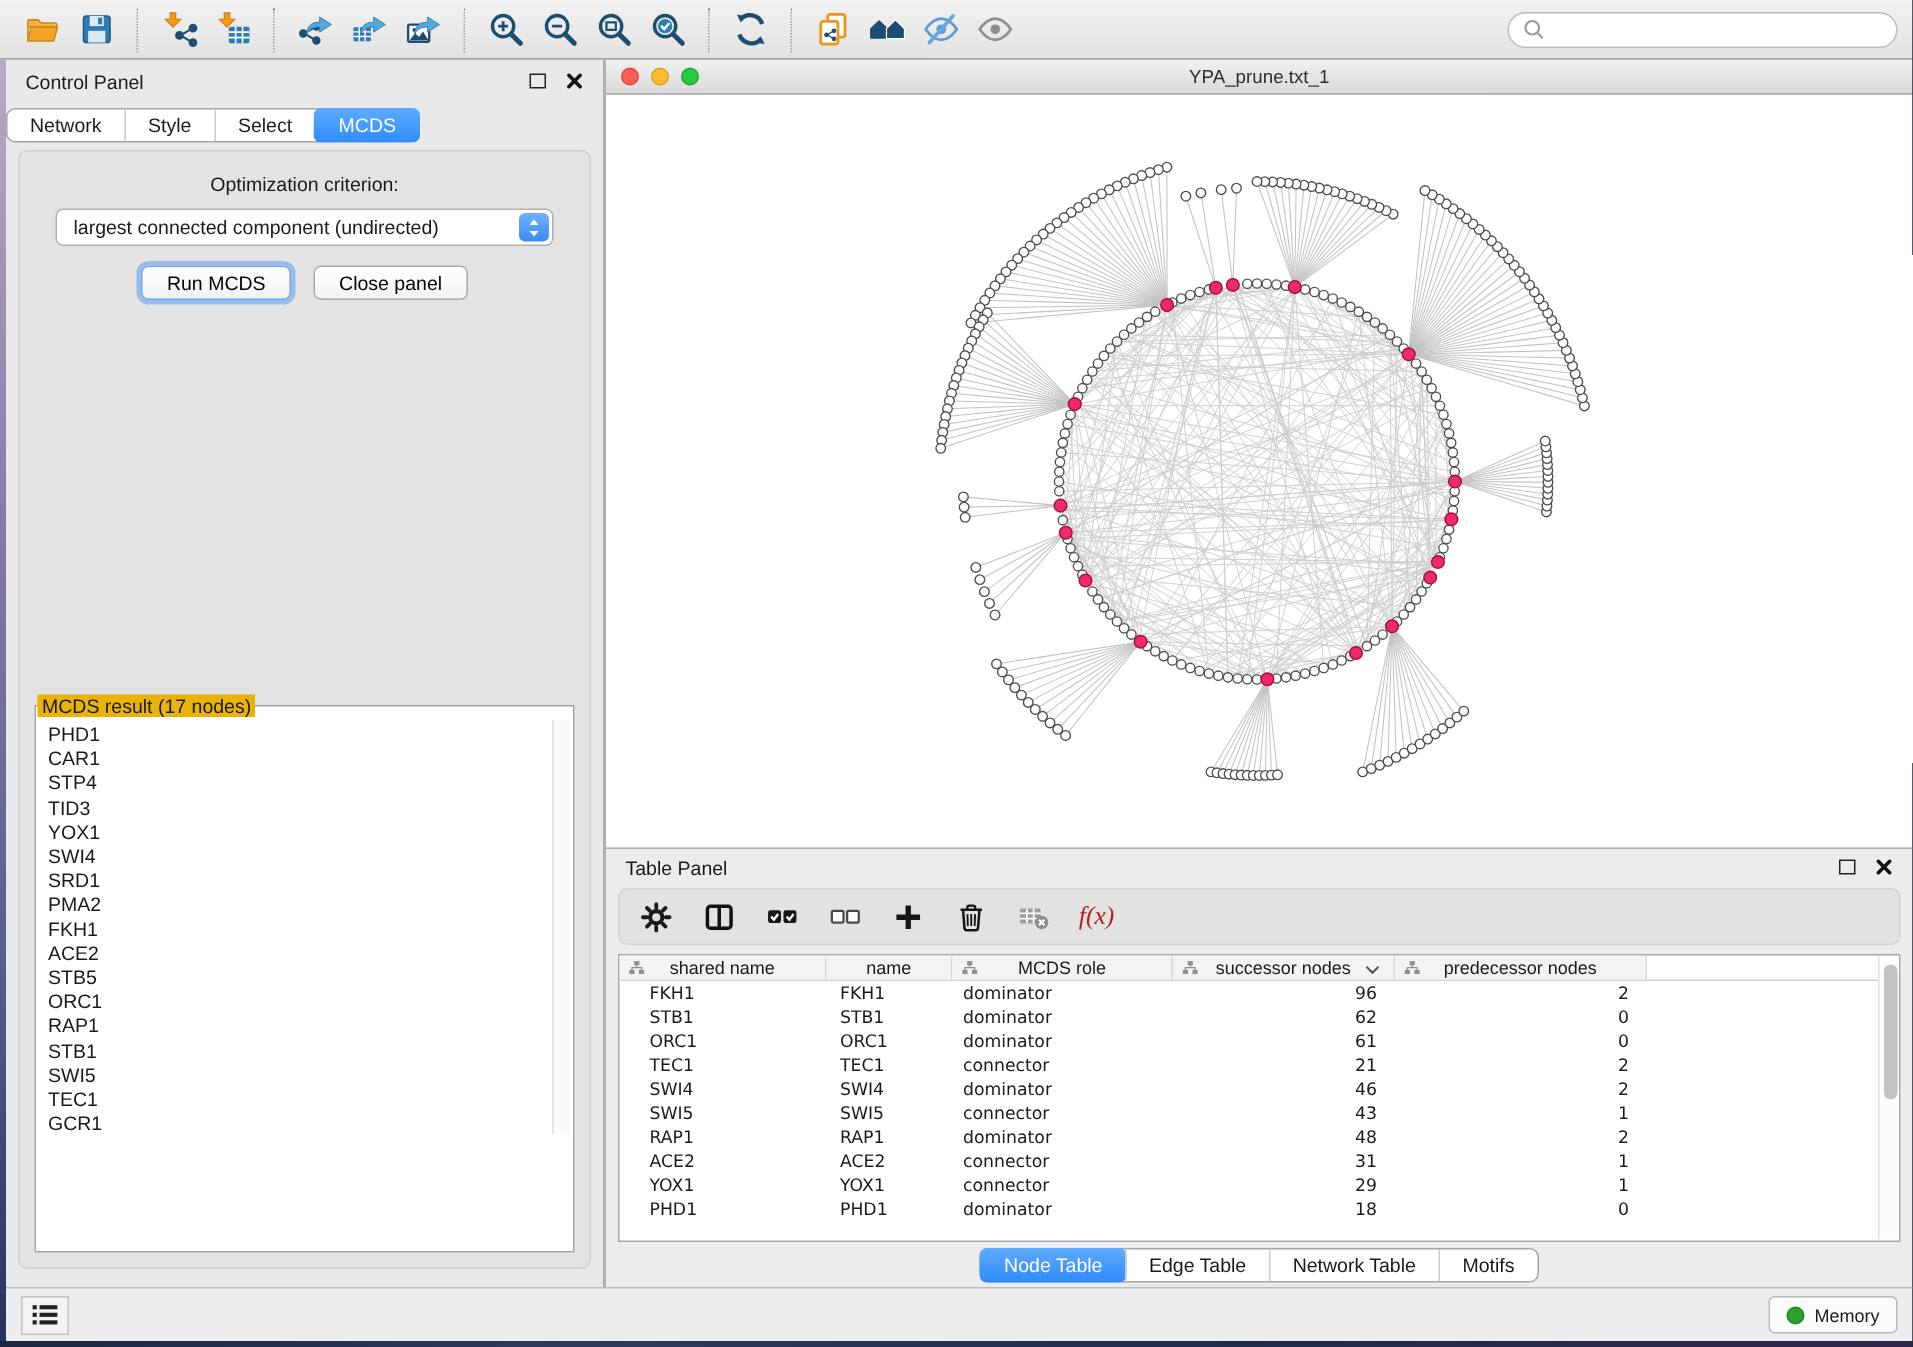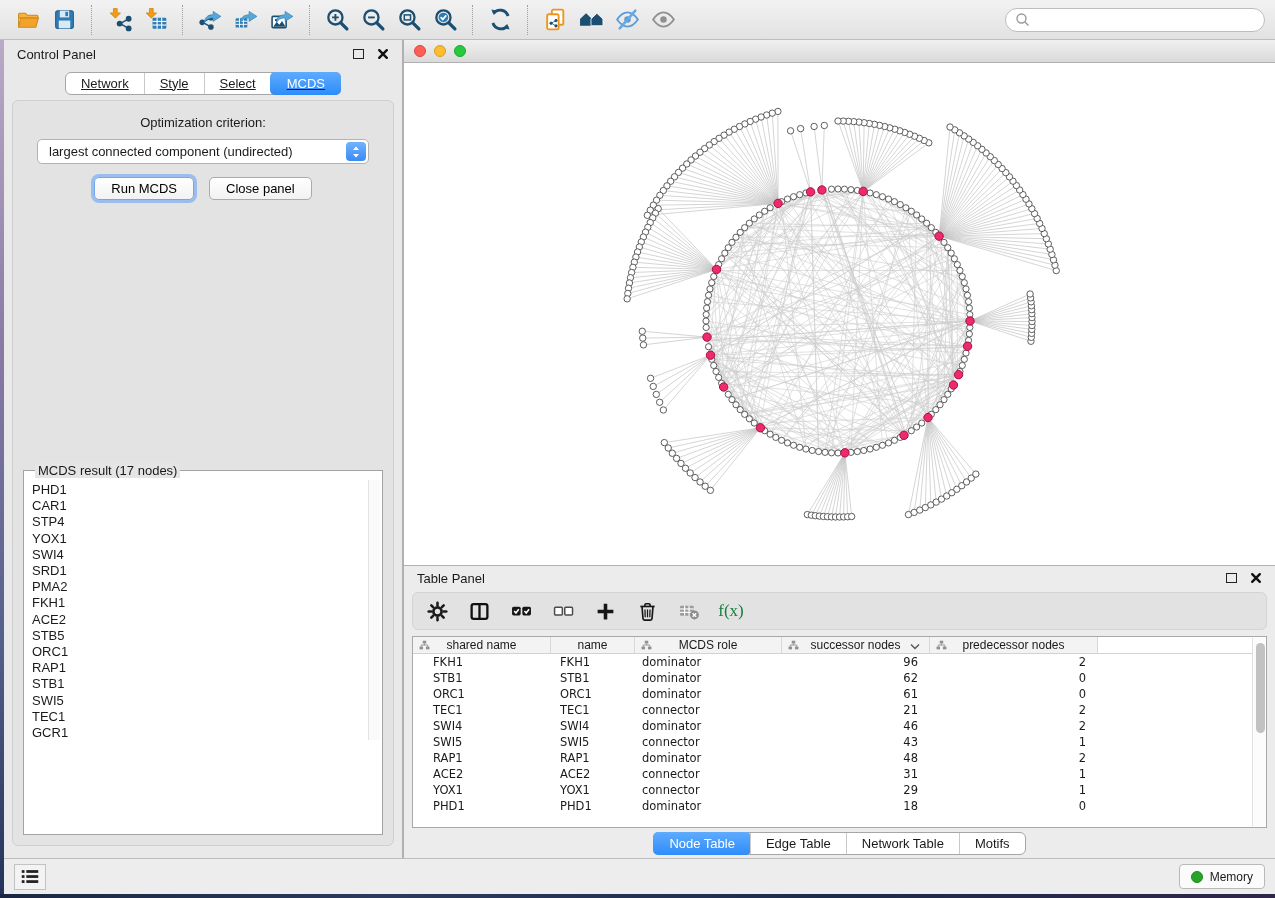--- a/index.html
+++ b/index.html
@@ -27,21 +27,21 @@
   .content { flex:1; display:flex; min-height:0; }
   .bottomstrip { height:4px; flex:0 0 4px;
     background:linear-gradient(90deg,#1b2742,#2b3a5e 30%,#1e2c4c 65%,#30254a); }
 
   
   .control-panel { width:400px; flex:0 0 400px; background:#e9e9e9;
     border-right:2px solid #b0b0b0; display:flex; flex-direction:column; }
   .cp-head { height:28px; flex:0 0 28px; display:flex; align-items:center; padding:0 13px; font-size:13px; }
   .panel-head-btns { margin-left:auto; display:flex; align-items:center; gap:13px; }
   .float-btn { width:11px; height:10px; border:1.5px solid #222; background:transparent; }
-  .tabbar { height:30px; flex:0 0 30px; display:flex; justify-content:center; align-items:center;text-decoration:underline; }
+  .tabbar { height:30px; flex:0 0 30px; display:flex; justify-content:flex-start; align-items:center; }
   .seg { display:flex; background:#fff; border:1px solid #a6a6a6; border-radius:6px; }
   .seg .tab { padding:3px 15px; font-size:13px; border-left:1px solid #c9c9c9; cursor:default; }
   .seg .tab:first-child { border-left:none; }
   .seg .tab.active { background:linear-gradient(#5fabfd,#2e8cfa); color:#fff;
     border-radius:5px; margin:-1px; border-left-color:transparent; padding:4px 16px; }
   .card { margin:2px 8px 12px; flex:1; background:#e3e3e3; border:1px solid #cfcfcf;
     border-radius:6px; display:flex; flex-direction:column; align-items:center;
     padding:14px 10px 10px; min-height:0; }
   .opt-label { font-size:13px; }
   .select { margin-top:9px; width:332px; height:25px; background:#fff;
@@ -49,21 +49,21 @@
     display:flex; align-items:center; padding-left:11px; font-size:13px; }
   .stepper { position:absolute; right:2px; top:2px; bottom:2px; width:20px;
     border-radius:4px; background:linear-gradient(#71b2fc,#3a8bf7);
     display:flex; align-items:center; justify-content:center; }
   .btn-row { margin-top:13px; display:flex; gap:15px; }
   .btn { background:linear-gradient(#ffffff,#f2f2f2); border:1px solid #ababab;
     border-radius:5px; padding:3px 16px; font-size:13px; cursor:default; }
   .btn.focus { box-shadow:0 0 0 3px rgba(97,158,245,.55); border-color:#73a7e9; }
   fieldset.mcds { align-self:stretch; margin-top:auto; height:372px;
     border:1px solid #a3a3a3; background:#fff; display:flex; padding:1px; }
-  fieldset.mcds legend { font-size:13px; margin-left:10px; padding:0 3px; background:#e5e5e5; }
+  fieldset.mcds legend { font-size:13px; margin-left:0; padding:0 3px; background:#eab308; }
   .mcds-list { position:relative; flex:1; overflow:hidden; font-size:13px;
     padding:3px 14px 0 7px; }
   .mcds-list .item { line-height:16.2px; }
   .mcds-track { position:absolute; right:1px; top:1px; bottom:1px; width:12px;
     background:#fafafa; border-left:1px solid #e2e2e2; }
 
   
   .right-col { flex:1; display:flex; flex-direction:column; min-width:0; }
   .net-title { height:23px; flex:0 0 23px; background:linear-gradient(#f0f0f0,#dadada);
     border-bottom:1px solid #b0b0b0; display:flex; align-items:center;
@@ -80,21 +80,21 @@
 
   
   .table-panel { height:293px; flex:0 0 293px; background:#ececec;
     border-top:1px solid #b0b0b0; display:flex; flex-direction:column; }
   .tp-head { height:24px; flex:0 0 24px; display:flex; align-items:center;
     padding:0 13px; font-size:13px; }
   .tp-toolbar { margin:2px 8px 6px; height:38px; flex:0 0 38px; background:#e2e2e2;
     border:1px solid #d4d4d4; border-radius:6px; display:flex; align-items:center;
     padding:0 12px; gap:18px; }
   .ticon { width:24px; height:22px; display:flex; align-items:center; justify-content:center; }
-  .fx { font-family:"Liberation Serif", serif; font-size:17px; color:#15803d; }
+  .fx { font-family:"Liberation Serif", serif; font-style:italic; font-size:17px; color:#b91c1c; }
   .table-wrap { margin:0 8px; flex:1; background:#fff; border:1px solid #a8a8a8;
     position:relative; overflow:hidden; min-height:0; }
   .thead { display:flex; height:17px; border-bottom:1px solid #d2d2d2; }
   .th { position:relative; background:#f3f3f3; border-right:1px solid #d8d8d8;
     display:flex; align-items:center; justify-content:center; font-size:12px; }
   .th .tree { position:absolute; left:6px; top:3px; }
   .th .chev { position:absolute; right:9px; top:6px; }
   .trow { display:flex; height:16px; align-items:center;
     font-family:"DejaVu Sans", sans-serif; font-size:11.5px; }
   .td { overflow:hidden; white-space:nowrap; }
@@ -323,40 +323,42 @@
               <button class="btn focus">Run MCDS</button>
               <button class="btn">Close panel</button>
             </div>
             <fieldset class="mcds">
               <legend>MCDS result (17 nodes)</legend>
               <div class="mcds-list" id="mcds-list">
                 <div class="mcds-track"></div>
               <div class="item">PHD1</div>
                   <div class="item">CAR1</div>
                   <div class="item">STP4</div>
+                  <div class="item">TID3</div>
                   <div class="item">YOX1</div>
                   <div class="item">SWI4</div>
                   <div class="item">SRD1</div>
                   <div class="item">PMA2</div>
                   <div class="item">FKH1</div>
                   <div class="item">ACE2</div>
                   <div class="item">STB5</div>
                   <div class="item">ORC1</div>
                   <div class="item">RAP1</div>
                   <div class="item">STB1</div>
                   <div class="item">SWI5</div>
                   <div class="item">TEC1</div>
                   <div class="item">GCR1</div>
                 </div>
             </fieldset>
           </div>
         </div>
 
         <div class="right-col">
           <div class="net-title">
+            <span class="title">YPA_prune.txt_1</span>
             <span class="lights">
               <span class="light red"></span>
               <span class="light yellow"></span>
               <span class="light green"></span>
             </span>
           </div>
           <div class="canvas">
             <svg id="graph-svg" width="869" height="502" viewBox="0 0 869 502">
                 <g stroke="#9a9a9a" stroke-width="0.6" opacity="0.5">
                   <line x1="566" y1="258" x2="302.15899978091727" y2="264.4769330112192"></line>

